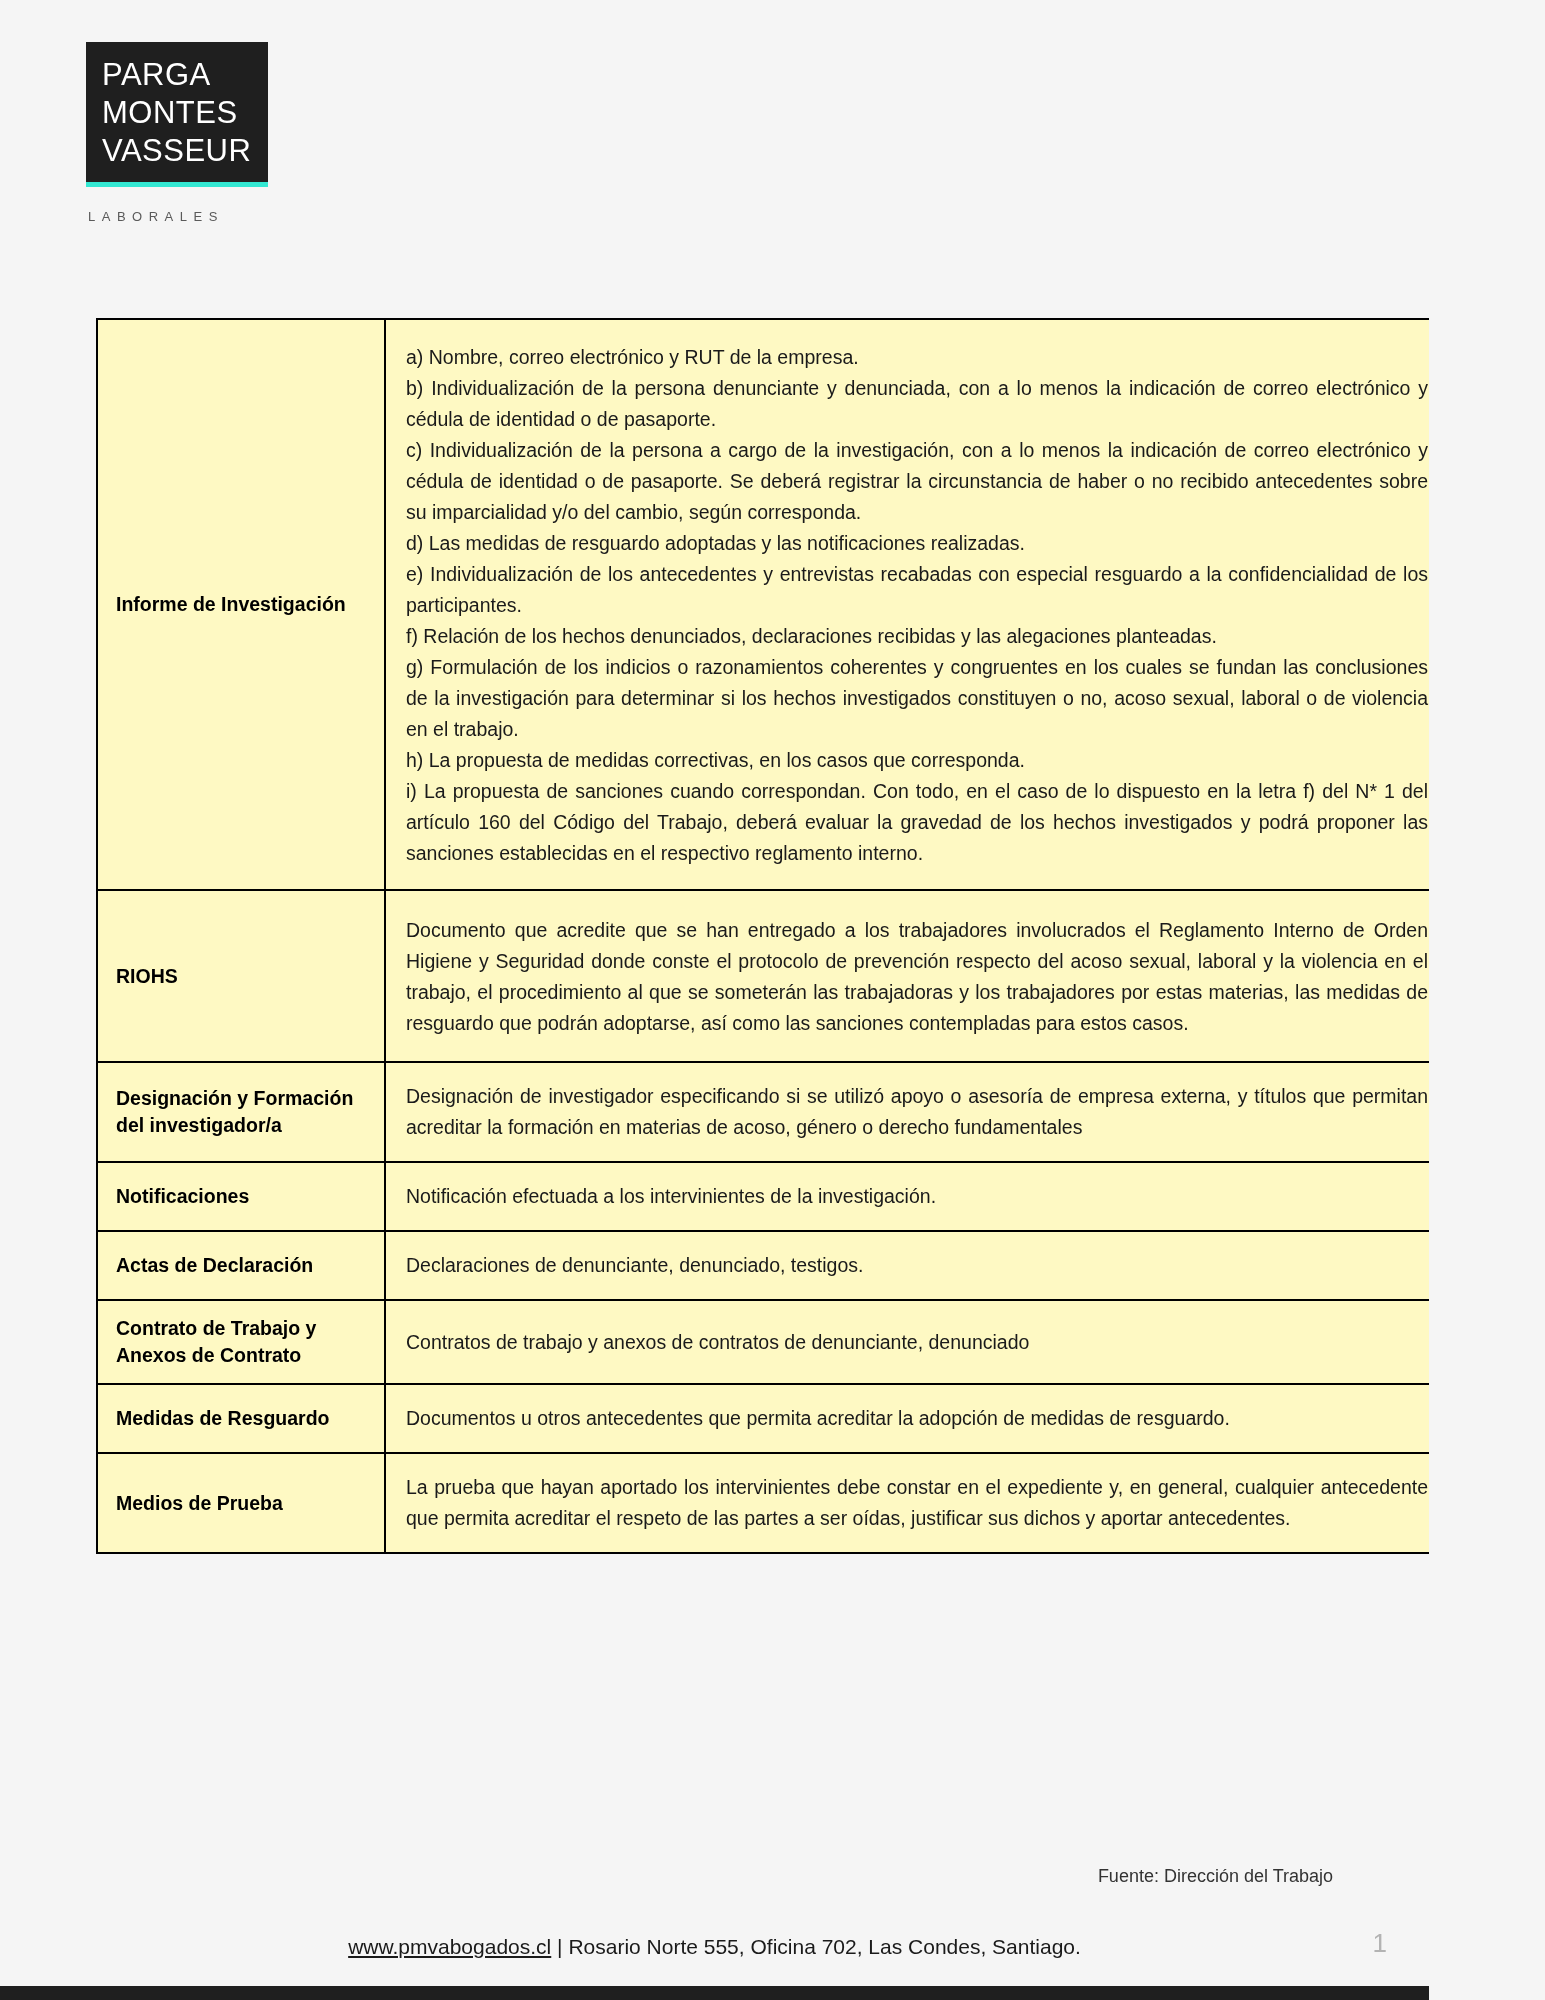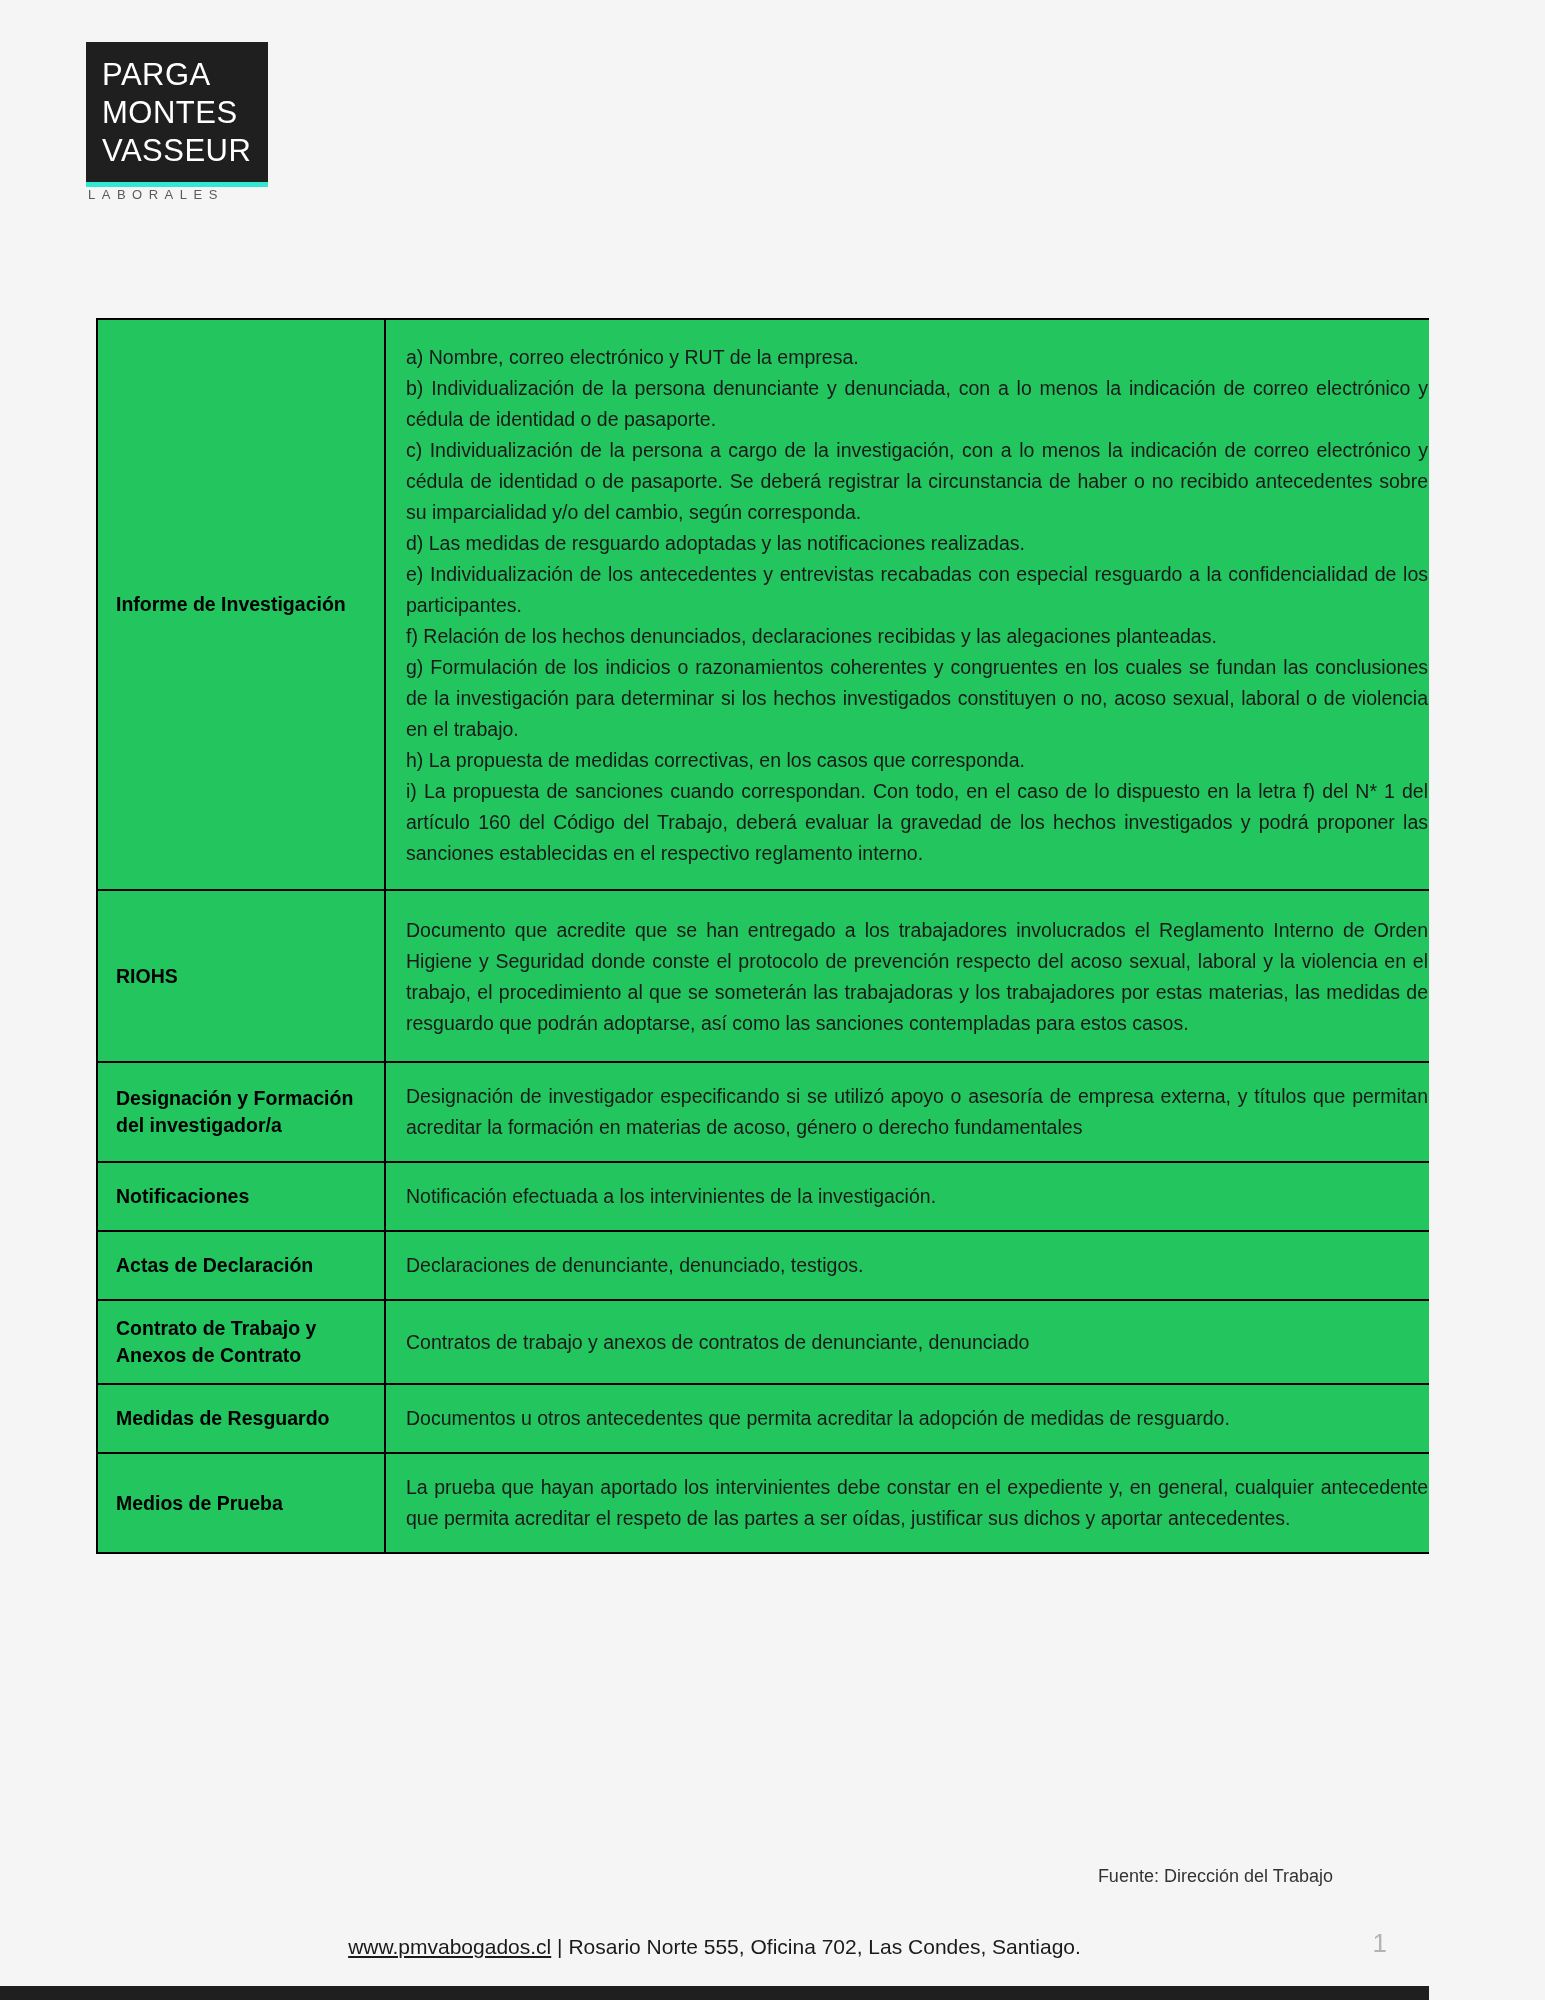--- a/index.html
+++ b/index.html
@@ -33,21 +33,21 @@
   }
   .logo-line {
     color: #ffffff;
     font-family: "Liberation Sans", sans-serif;
     font-weight: 400;
     font-size: 31px;
     line-height: 38px;
     letter-spacing: 0.5px;
   }
   .logo-sub {
-    margin-top: 0;
+    margin-top: 22px;
     color: #5a5a5a;
     font-family: "Liberation Sans", sans-serif;
     font-size: 13px;
     letter-spacing: 6.5px;
     text-align: left;
     padding-left: 2px;
   }
 
   
   .doc-title {
@@ -78,21 +78,21 @@
     position: absolute;
     left: 96px;
     top: 318px;
     width: 1356px;
     border-collapse: collapse;
     table-layout: fixed;
   }
   .tbl td {
     border: 2.5px solid #000;
     vertical-align: middle;
-    background: #22c55e;
+    background: #fef9c3;
   }
   .c-label {
     width: 288px;
     padding: 14px 16px 14px 18px;
     font-family: "Liberation Sans Narrow", "Liberation Sans", sans-serif;
     font-weight: bold;
     font-size: 19.5px;
     line-height: 27px;
     color: #000;
     transform-origin: left center;

